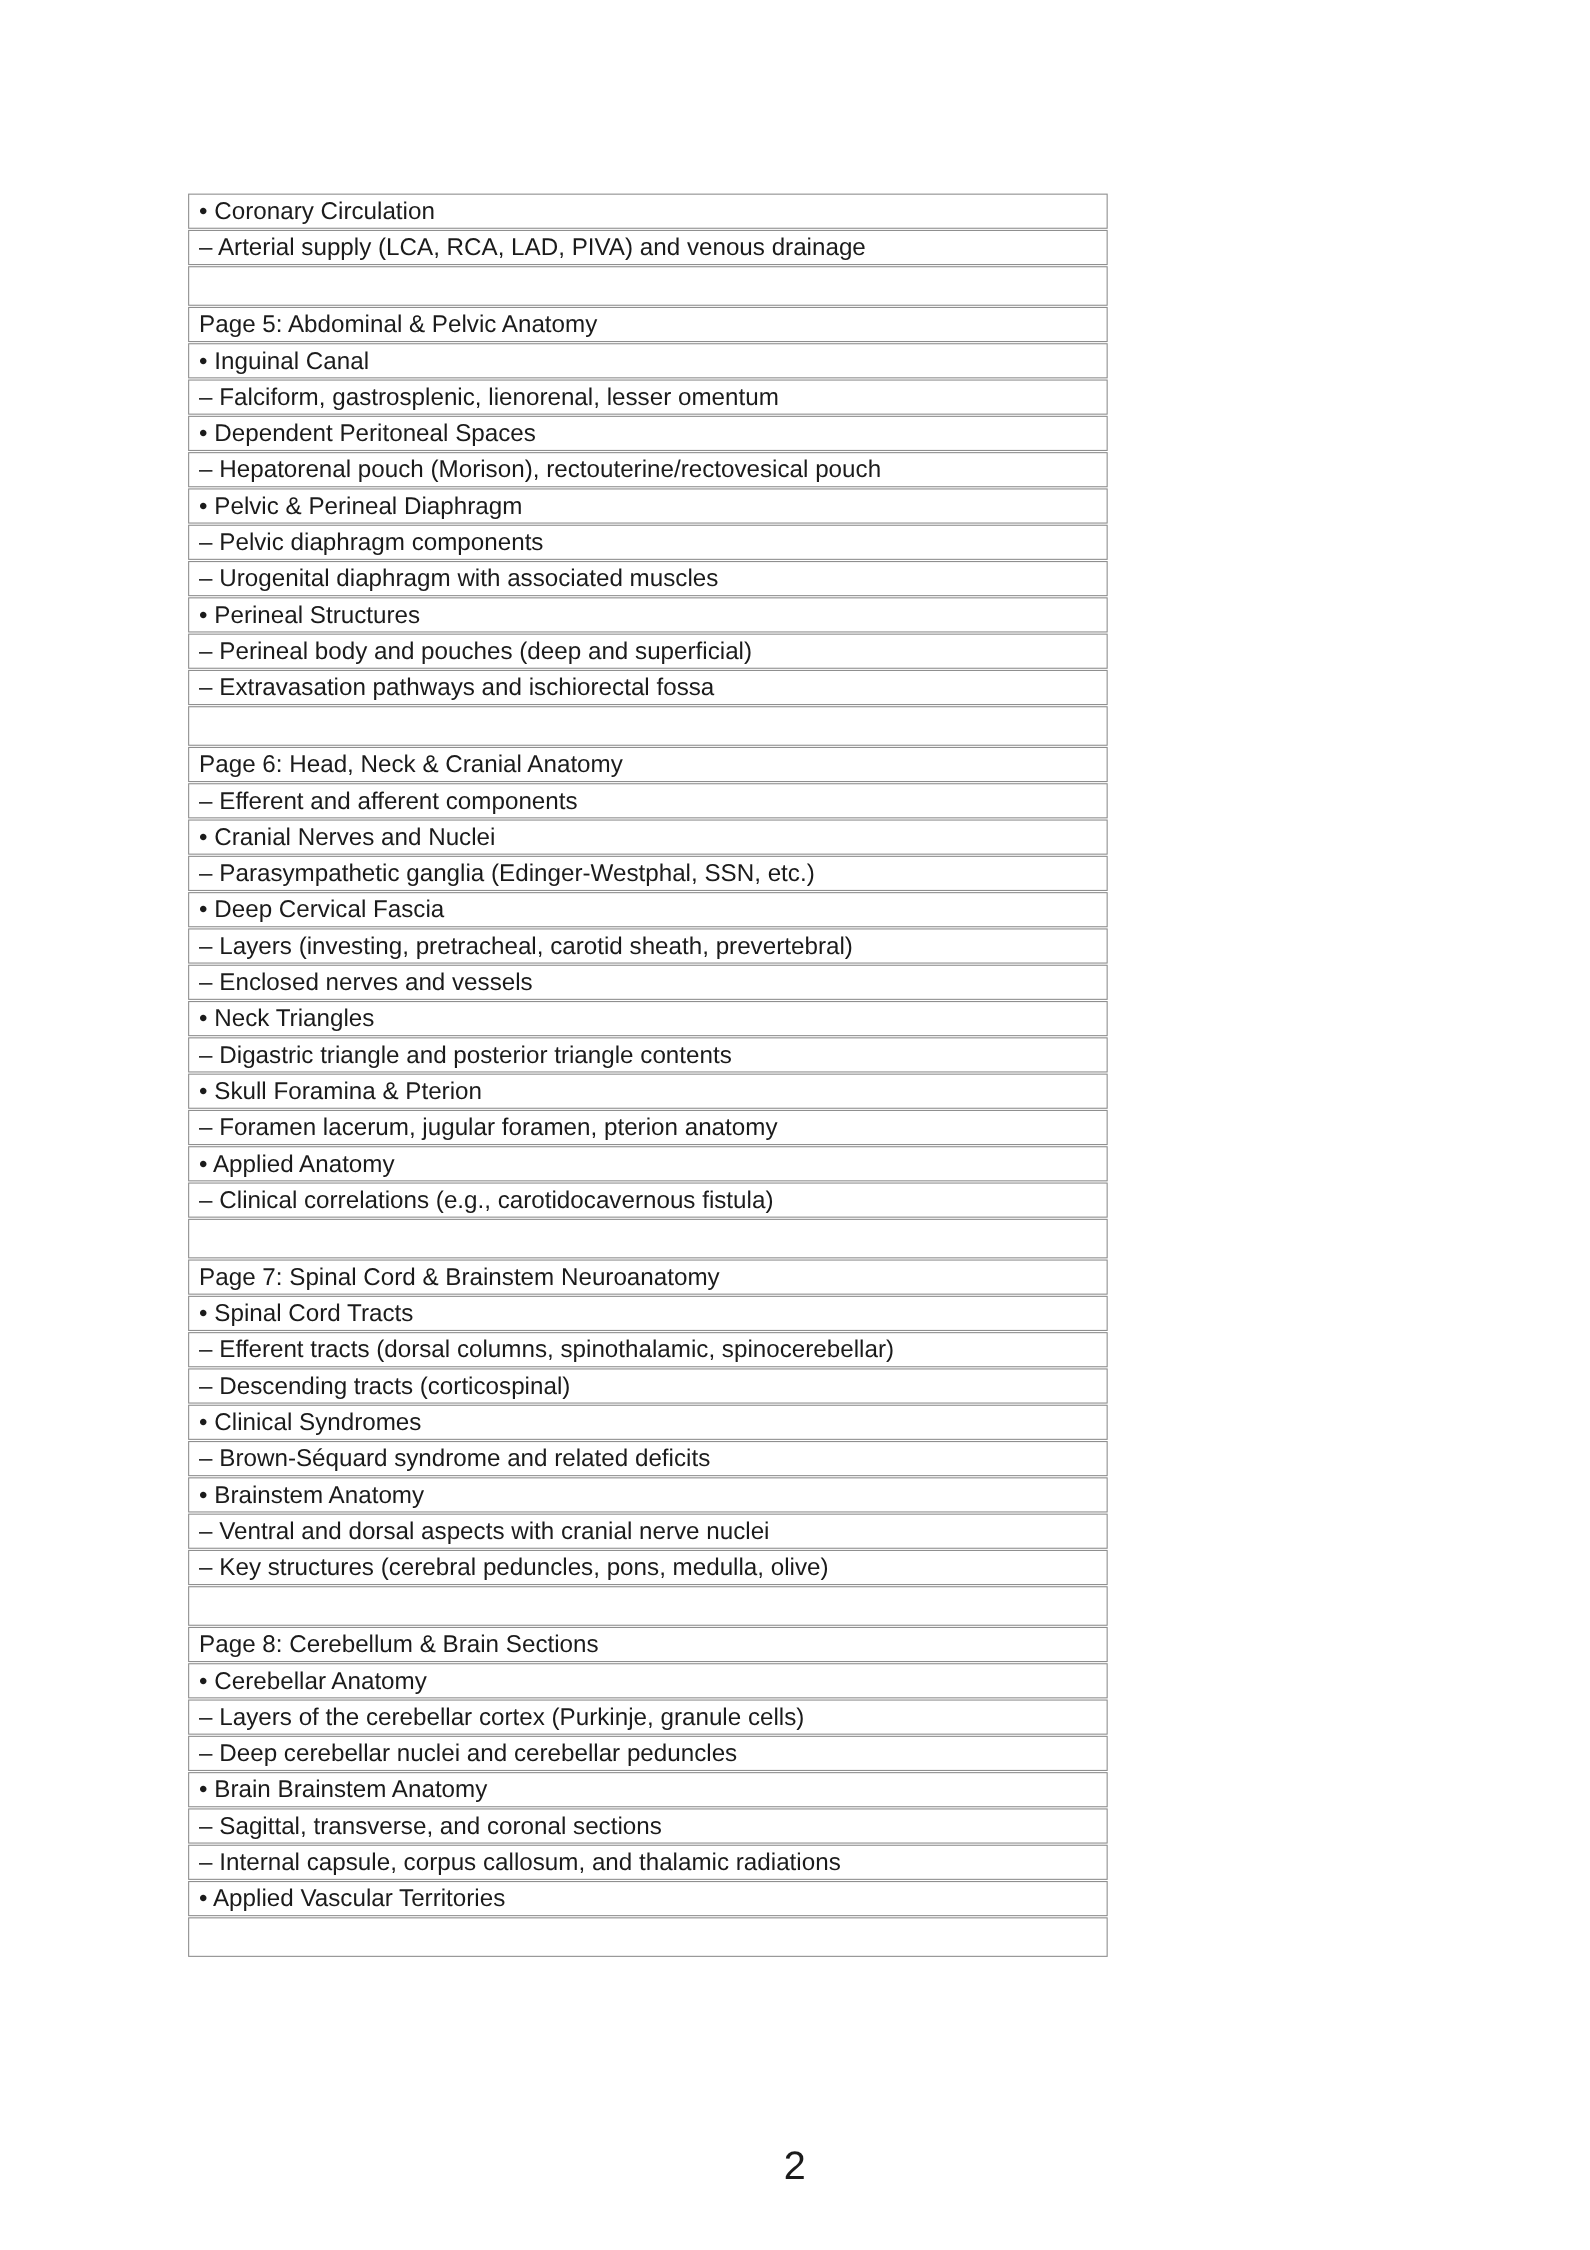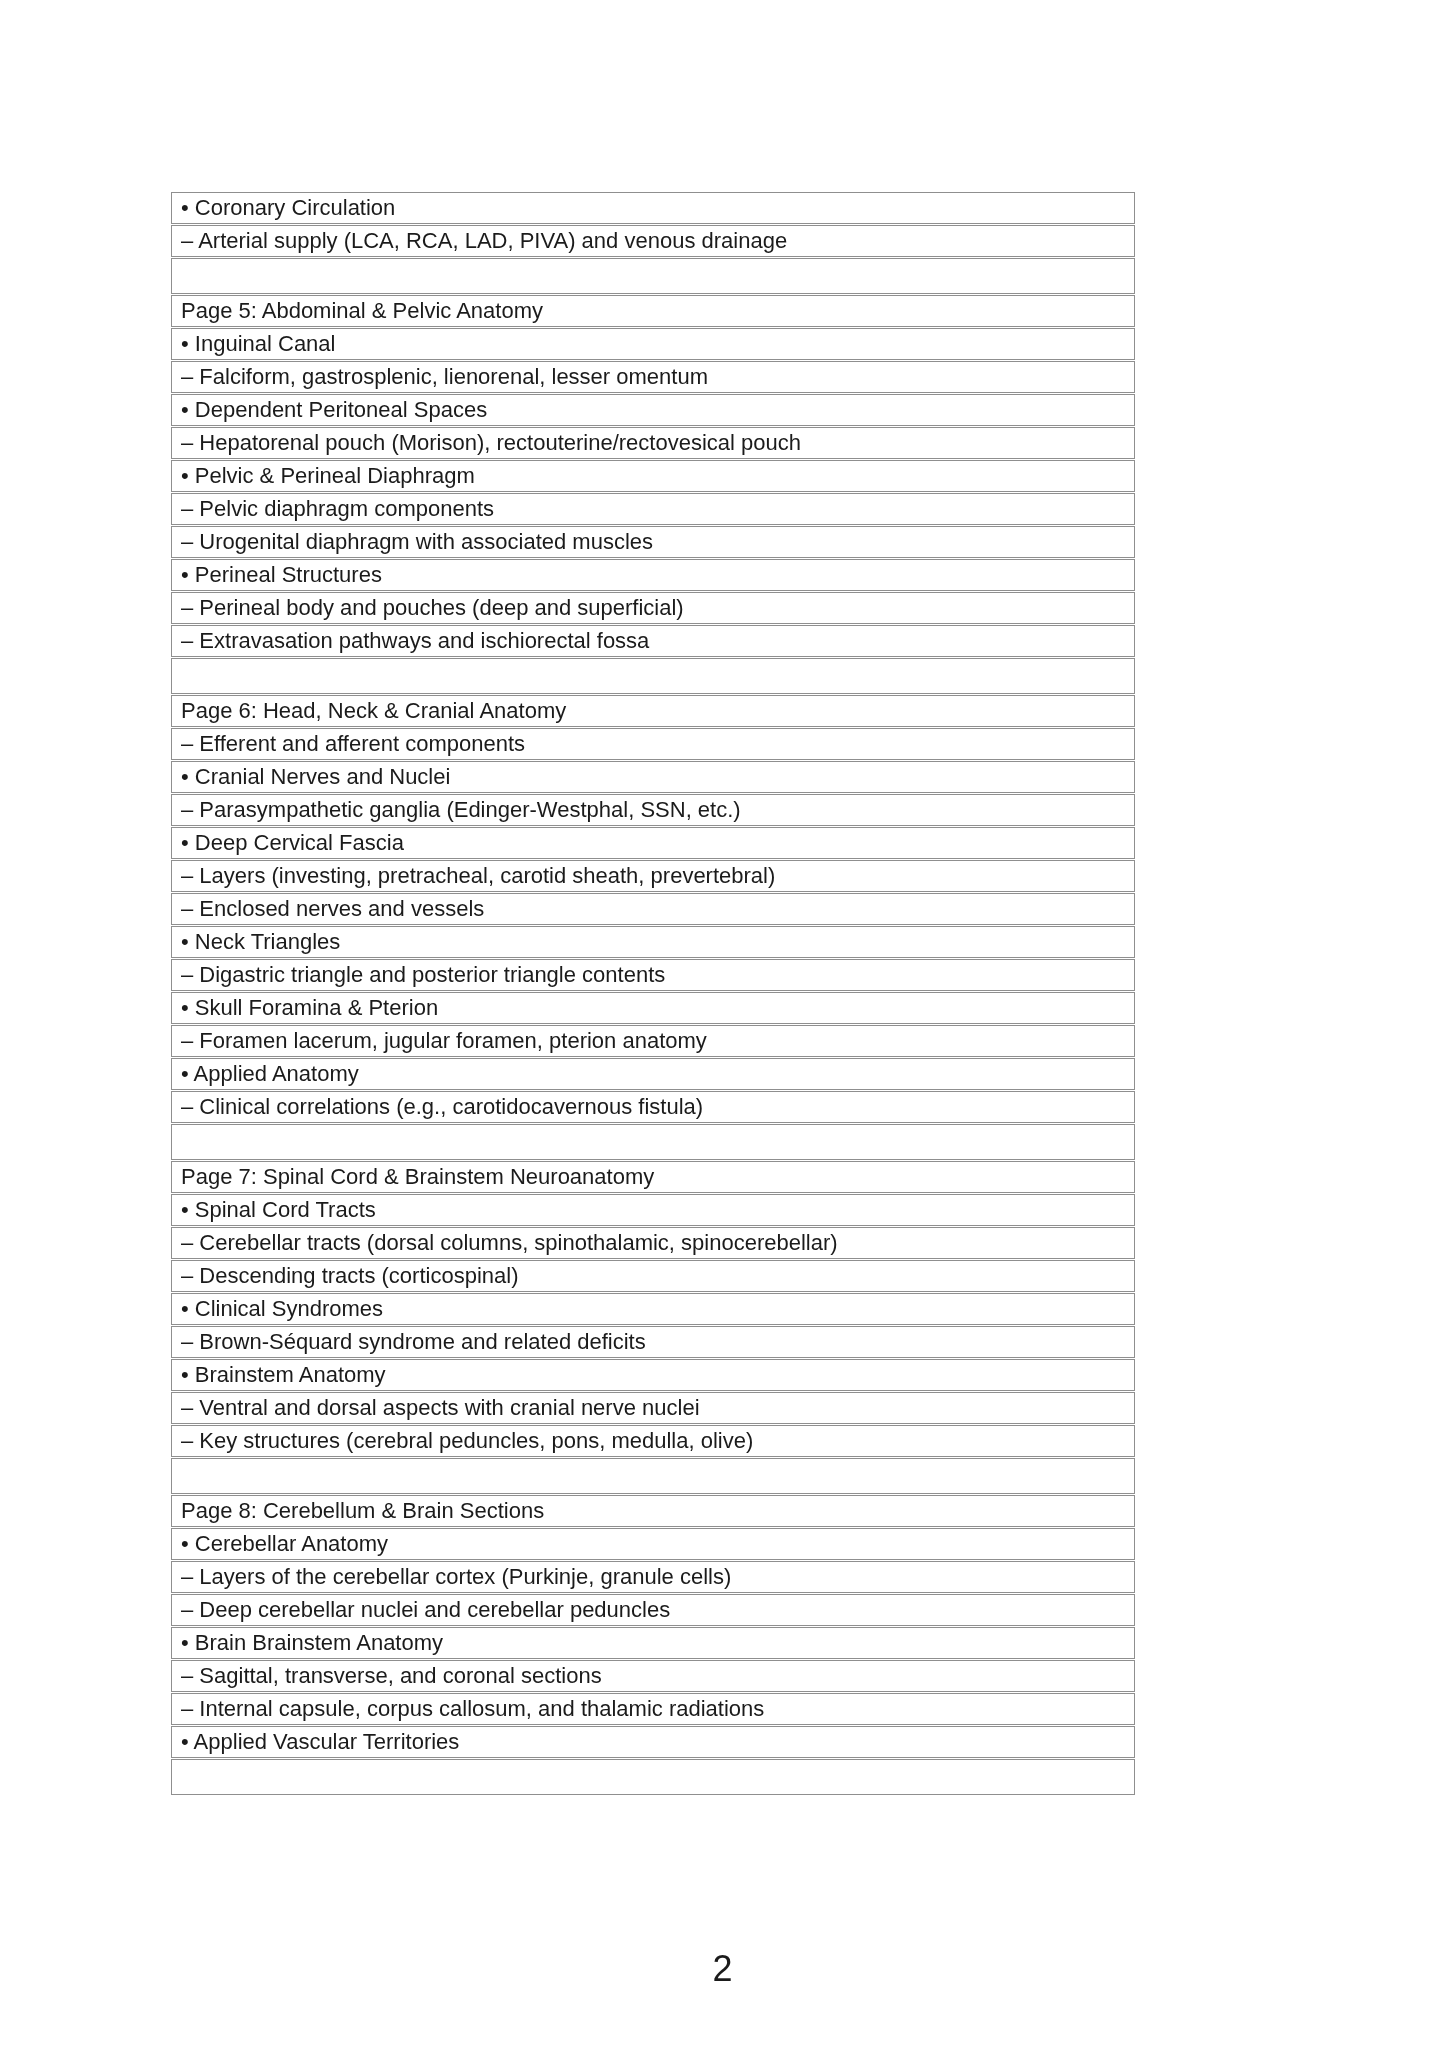--- a/index.html
+++ b/index.html
@@ -13,22 +13,22 @@
   .page {
     position: absolute;
     left: 0; top: 0;
     width: 1445px;
     height: 2045px;
     background: #ffffff;
   }
   .toc-table {
     position: absolute;
     left: 171px;
-    top: 192px;
-    width: 964px;
+    top: 176px;
+    width: 836px;
   }
   .row {
     box-sizing: border-box;
     height: 32px;
     border: 1px solid #8f8f8f;
     background: #ffffff;
     display: flex;
     align-items: center;
     padding-left: 9px;
     padding-right: 4px;
@@ -137,21 +137,21 @@
         <span>– Clinical correlations (e.g., carotidocavernous fistula)</span>
       </div>
       <div class="row empty"></div>
       <div class="row header">
         <span>Page 7: Spinal Cord &amp; Brainstem Neuroanatomy</span>
       </div>
       <div class="row item">
         <span>• Spinal Cord Tracts</span>
       </div>
       <div class="row subitem">
-        <span>– Cerebellar tracts (dorsal columns, spinothalamic, spinocerebellar)</span>
+        <span>– Efferent tracts (dorsal columns, spinothalamic, spinocerebellar)</span>
       </div>
       <div class="row subitem">
         <span>– Descending tracts (corticospinal)</span>
       </div>
       <div class="row item">
         <span>• Clinical Syndromes</span>
       </div>
       <div class="row subitem">
         <span>– Brown-Séquard syndrome and related deficits</span>
       </div>

